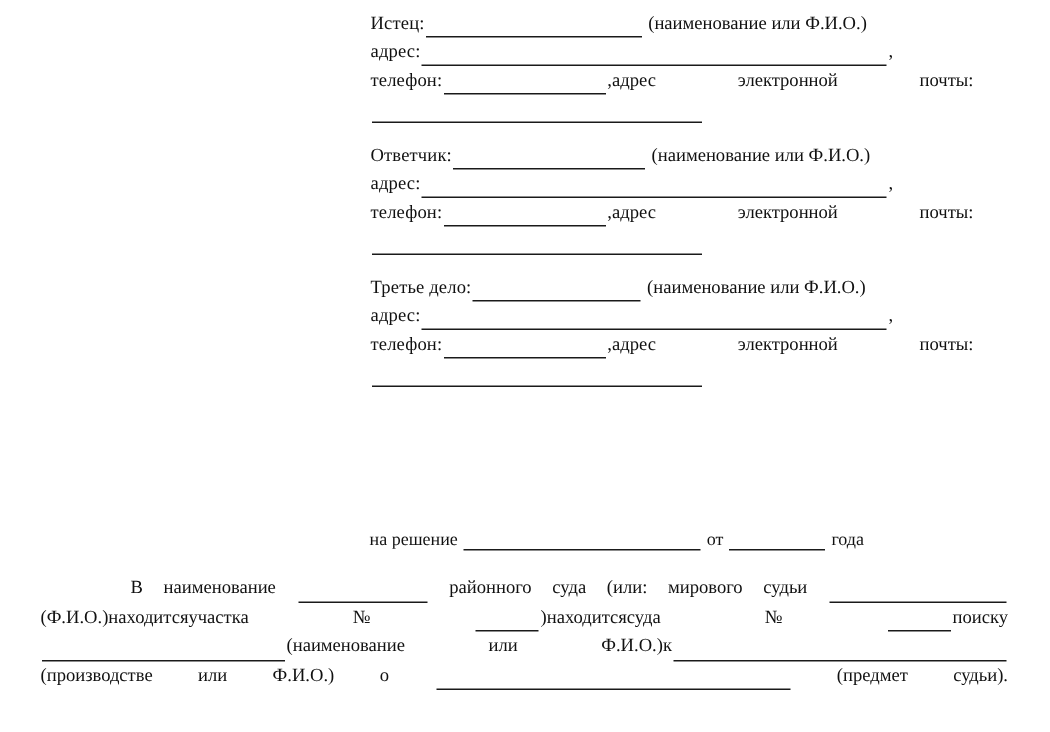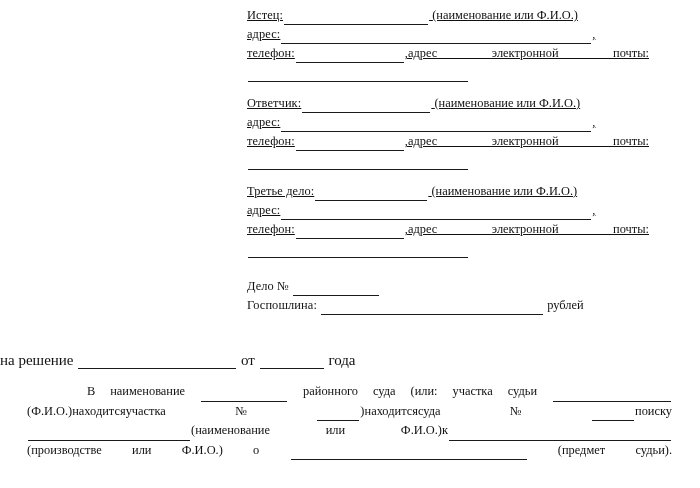--- a/index.html
+++ b/index.html
@@ -23,21 +23,20 @@
     height: 488px;
     box-sizing: border-box;
   }
 
   
   .party-zone {
     position: absolute;
     left: 247px;
     top: 6px;
     width: 402px;
-    text-decoration: underline;
   }
 
   .party-block {
     margin-bottom: 12px;
   }
   .party-block:last-child { margin-bottom: 0; }
 
   .line {
     font-size: 12.4px;
     line-height: 19px;
@@ -97,22 +96,22 @@
     font-size: 14px;
     font-weight: bold;
     letter-spacing: .4px;
   }
 
   .doc-subtitle {
     position: absolute;
     left: 0;
     top: 352px;
     width: 576px;
-    text-align: left;
-    font-size: 15px;
+    text-align: right;
+    font-size: 12px;
     white-space: nowrap;
   }
   .b-decision { width: 158px; }
   .b-year     { width: 64px; }
 
   
   .body-zone {
     position: absolute;
     left: 27px;
     top: 382px;
@@ -161,31 +160,27 @@
     </div>
 
     <div class="party-block">
       <span class="line"><span class="lbl">Третье дело:</span><span class="blank b-name-tre" style="border-bottom-color: rgb(26, 26, 26);"></span> <span>(наименование или Ф.И.О.)</span></span>
       <span class="line"><span class="lbl">адрес:</span><span class="blank b-addr" style="border-bottom-color: rgb(26, 26, 26);"></span><span>,</span></span>
       <span class="just-line"><span class="lbl">телефон:</span><span class="nowrap"><span class="blank b-phone" style="border-bottom-color: rgb(26, 26, 26);"></span><span>,</span></span><span>адрес электронной почты:</span></span>
       <span class="line-cont"><span class="blank b-cont" style="border-bottom-color: rgb(26, 26, 26);"></span></span>
     </div>
   </div>
 
-  <div class="case-zone">
-    <span class="line"><span class="lbl">Дело №</span> <span class="blank b-caseno" style="border-bottom-color: rgb(26, 26, 26);"></span></span>
-    <span class="line"><span class="lbl">Госпошлина:</span> <span class="blank b-fee" style="border-bottom-color: rgb(26, 26, 26);"></span> <span>рублей</span></span>
-  </div>
 
 
   <div class="doc-subtitle"><span>на решение</span> <span class="blank b-decision" style="border-bottom-color: rgb(26, 26, 26);"></span> <span>от</span> <span class="blank b-year" style="border-bottom-color: rgb(26, 26, 26);"></span> <span>года</span></div>
 
   <div class="body-zone">
 
-    <span class="para-line first"><span style="display:inline-block;width:60px"></span><span>В наименование</span> <span class="blank b-court" style="border-bottom-color: rgb(26, 26, 26);"></span> <span>районного суда (или: участка судьи</span> <span class="blank b-judge" style="border-bottom-color: rgb(26, 26, 26);"></span></span>
+    <span class="para-line first"><span style="display:inline-block;width:60px"></span><span>В наименование</span> <span class="blank b-court" style="border-bottom-color: rgb(26, 26, 26);"></span> <span>районного суда (или: мирового судьи</span> <span class="blank b-judge" style="border-bottom-color: rgb(26, 26, 26);"></span></span>
 
     <span class="para-line"><span>(Ф.И.О.)</span><span>находится</span><span>участка</span><span>№</span><span class="nowrap"><span class="blank b-uch" style="border-bottom-color: rgb(26, 26, 26);"></span><span>)</span></span><span>находится</span><span>суда</span><span>№</span><span class="blank b-delono" style="border-bottom-color: rgb(26, 26, 26);"></span><span>по</span><span>иску</span></span>
 
     <span class="para-line"><span class="blank b-plaint" style="border-bottom-color: rgb(26, 26, 26);"></span><span>(наименование  или  Ф.И.О.)</span><span>к</span><span class="blank b-defend" style="border-bottom-color: rgb(26, 26, 26);"></span></span>
 
     <span class="para-line"><span>(производстве или Ф.И.О.) о</span> <span class="blank b-subject" style="border-bottom-color: rgb(26, 26, 26);"></span> <span>(предмет судьи).</span></span>
 
   </div>
 
 </div>

